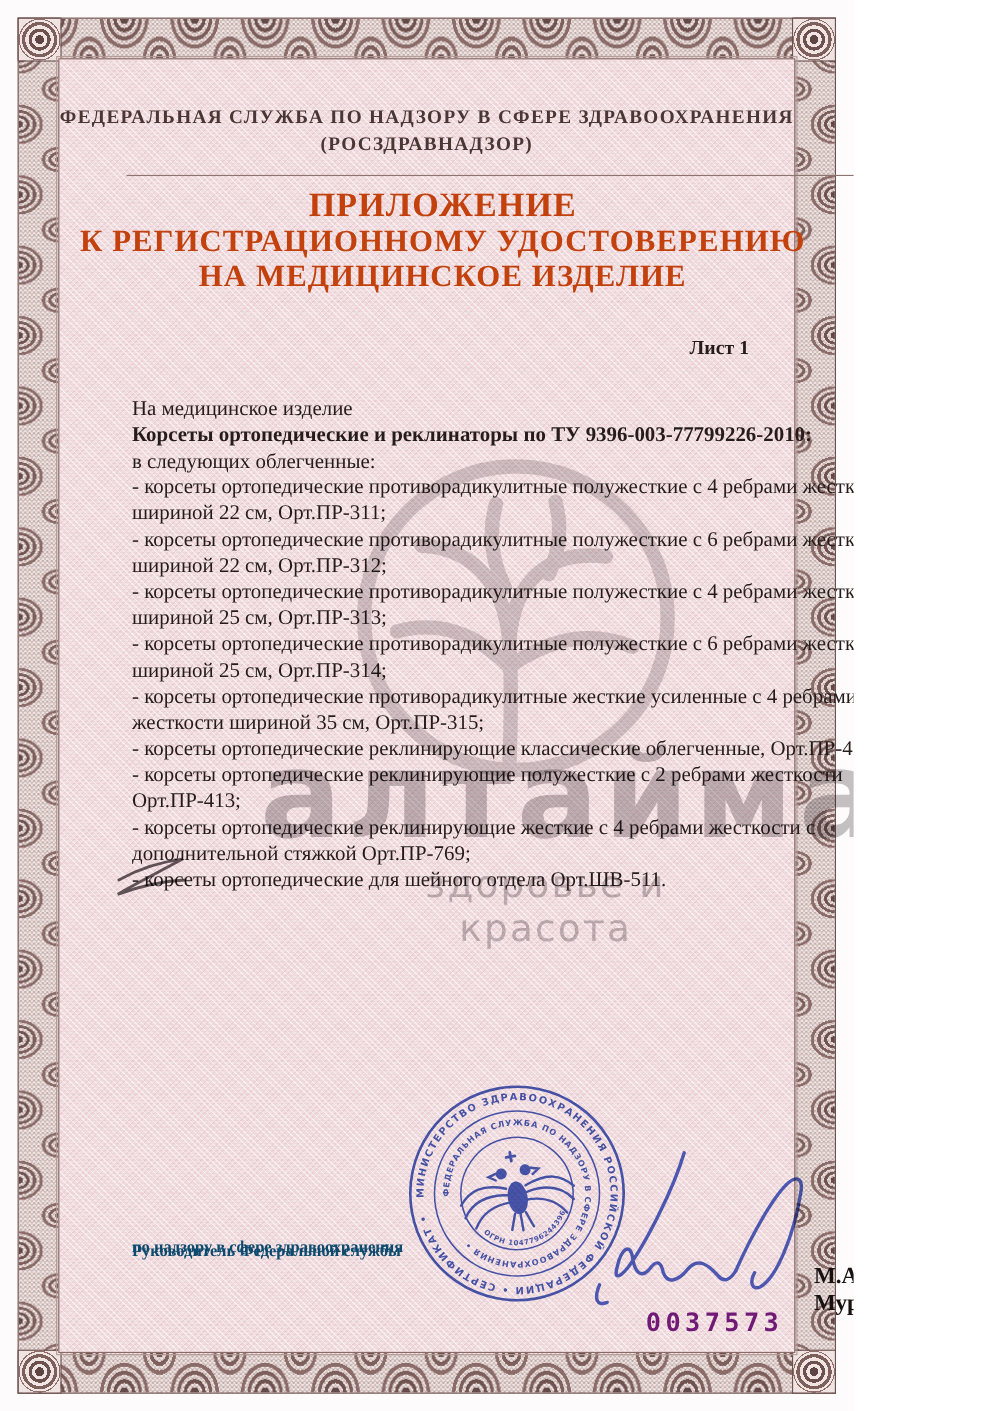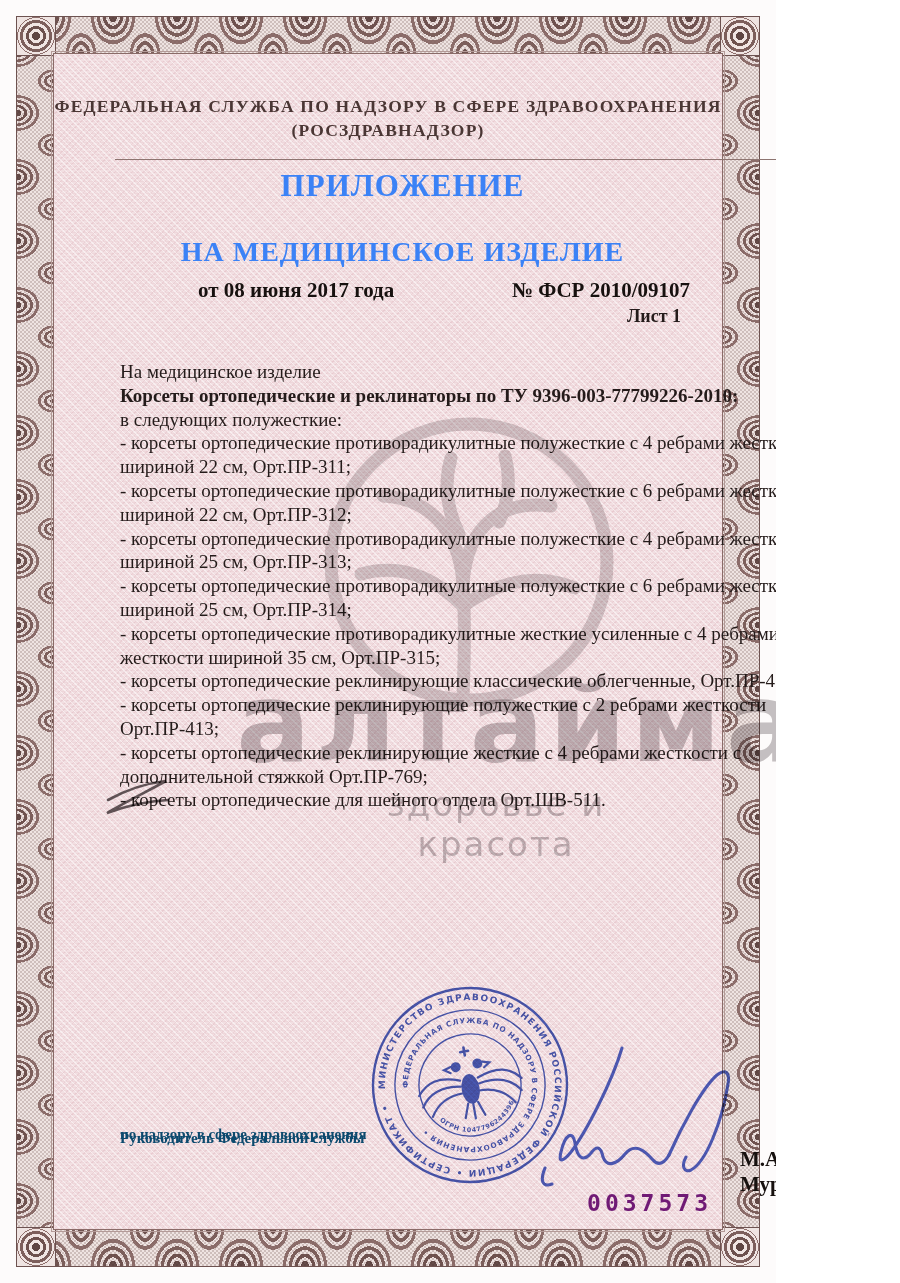--- a/index.html
+++ b/index.html
@@ -43,21 +43,21 @@
     background-image:
       repeating-linear-gradient(45deg, rgba(255,255,255,.5) 0 1px, transparent 1px 4px),
       repeating-linear-gradient(-45deg, rgba(221,178,186,.32) 0 1px, transparent 1px 4px),
       repeating-linear-gradient(0deg, rgba(223,185,191,.22) 0 1px, transparent 1px 3px);
   }
   .abs{position:absolute;}
   
   .agency{left:0;right:0;text-align:center;color:#4a3634;font-weight:600;
     font-size:17.5px;letter-spacing:1.2px;}
   .divider{left:115px;width:702px;height:1px;background:#8d7470;top:159px;}
-  .title{left:0;right:0;text-align:center;color:#3b82f6;font-weight:700;letter-spacing:1px;padding-left:29px;}
+  .title{left:0;right:0;text-align:center;color:#c2410c;font-weight:700;letter-spacing:1px;padding-left:29px;}
   .t1{top:168px;font-size:31px;}
   .t2{top:204px;font-size:28px;}
   .t3{top:236px;font-size:28px;}
   .dateline{top:278px;left:0;right:0;height:26px;color:#17110f;font-weight:700;font-size:21px;}
   .dateline .date{position:absolute;left:198px;}
   .dateline .num{position:absolute;left:512px;}
   .sheet{top:306px;right:95px;color:#241b1a;font-weight:700;font-size:18px;}
   
   .bodytext{left:120px;top:360px;width:708px;color:#241b1a;font-size:19px;line-height:23.8px;}
   .bodytext p{margin:0;}
@@ -95,32 +95,29 @@
   <div class="corner bl"></div>
   <div class="corner br"></div>
 
   <div class="inner"></div>
 
   <div class="abs agency" style="top:96px">ФЕДЕРАЛЬНАЯ СЛУЖБА ПО НАДЗОРУ В СФЕРЕ ЗДРАВООХРАНЕНИЯ</div>
   <div class="abs agency" style="top:120px">(РОСЗДРАВНАДЗОР)</div>
   <div class="abs divider"></div>
 
   <div class="abs title t1">ПРИЛОЖЕНИЕ</div>
+  <div class="abs title t2">К РЕГИСТРАЦИОННОМУ УДОСТОВЕРЕНИЮ</div>
   <div class="abs title t3">НА МЕДИЦИНСКОЕ ИЗДЕЛИЕ</div>
 
-  <div class="abs dateline">
-    <span class="date">от 08 июня 2017 года</span>
-    <span class="num">№ ФСР 2010/09107</span>
-  </div>
   <div class="abs sheet">Лист 1</div>
 
   <div class="abs bodytext">
     <p>На медицинское изделие</p>
     <p class="bold">Корсеты ортопедические и реклинаторы по ТУ 9396-003-77799226-2010:</p>
-    <p>в следующих полужесткие:</p>
+    <p>в следующих облегченные:</p>
     <div>
 
     <p>- корсеты ортопедические противорадикулитные полужесткие с 4 ребрами жесткости шириной 22 см, Орт.ПР-311;</p>
         <p>- корсеты ортопедические противорадикулитные полужесткие с 6 ребрами жесткости шириной 22 см, Орт.ПР-312;</p>
         <p>- корсеты ортопедические противорадикулитные полужесткие с 4 ребрами жесткости шириной 25 см, Орт.ПР-313;</p>
         <p>- корсеты ортопедические противорадикулитные полужесткие с 6 ребрами жесткости шириной 25 см, Орт.ПР-314;</p>
         <p>- корсеты ортопедические противорадикулитные жесткие усиленные с 4 ребрами жесткости шириной 35 см, Орт.ПР-315;</p>
         <p>- корсеты ортопедические реклинирующие классические облегченные, Орт.ПР-411;</p>
         <p>- корсеты ортопедические реклинирующие полужесткие с 2 ребрами жесткости Орт.ПР-413;</p>
         <p>- корсеты ортопедические реклинирующие жесткие с 4 ребрами жесткости с дополнительной стяжкой Орт.ПР-769;</p>

